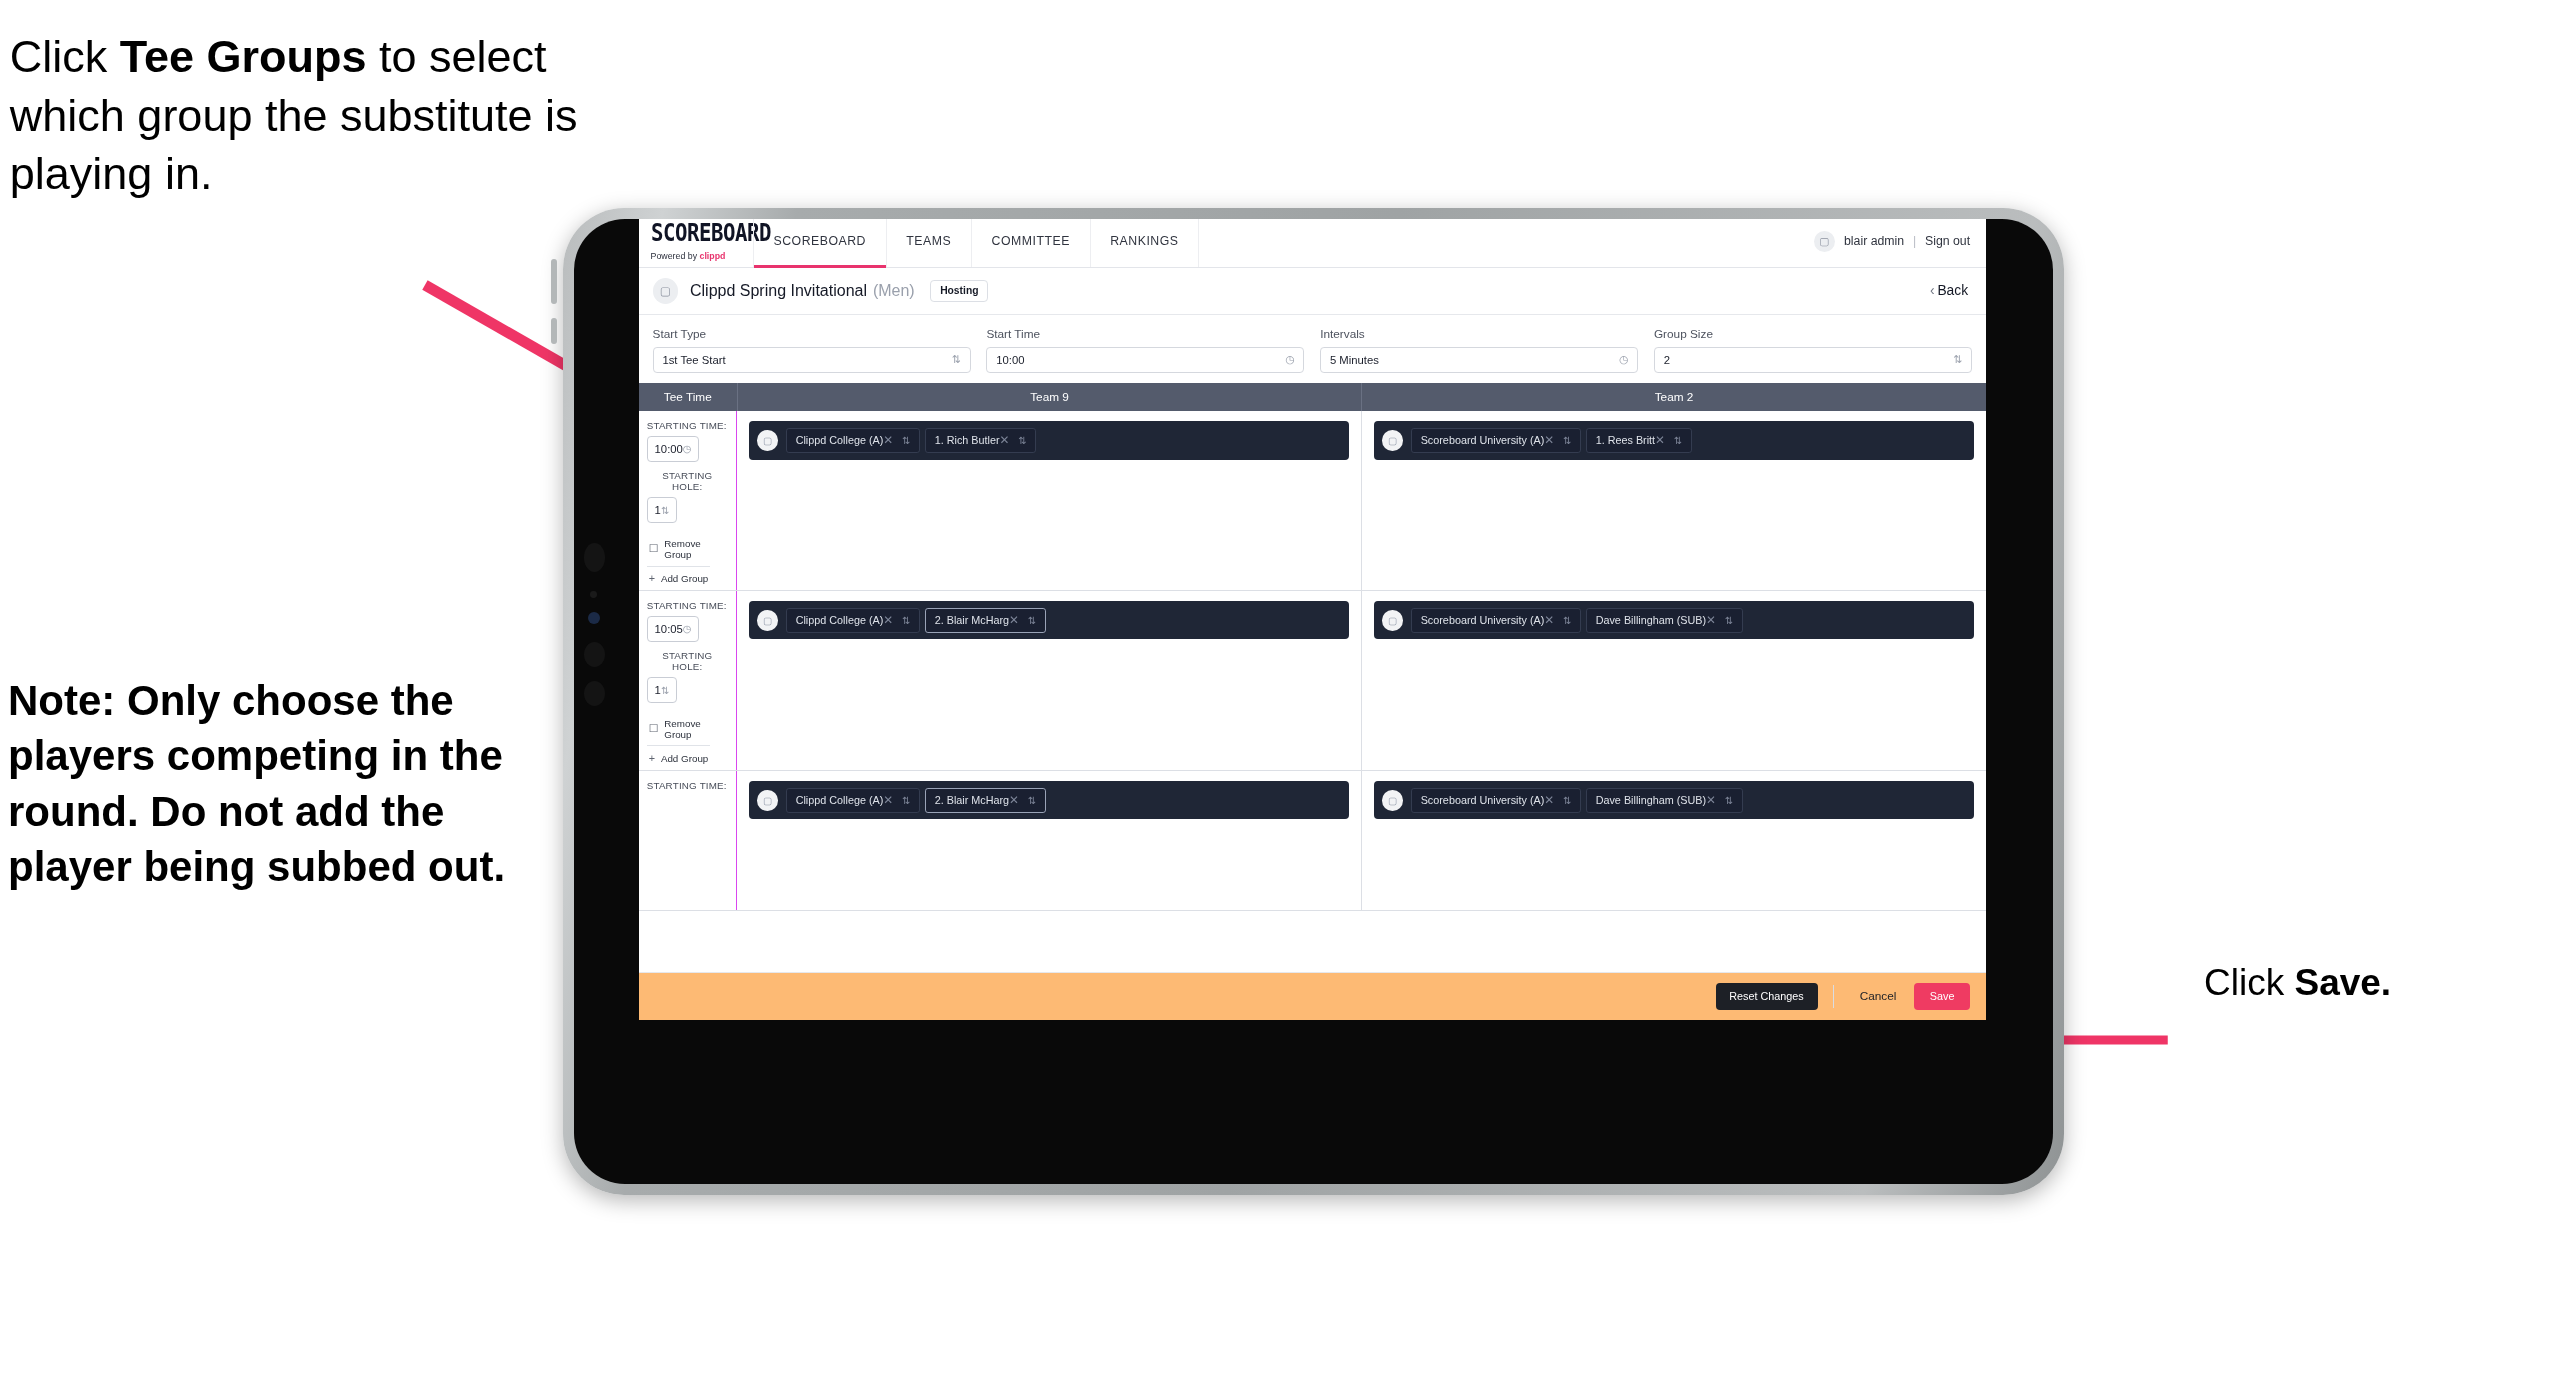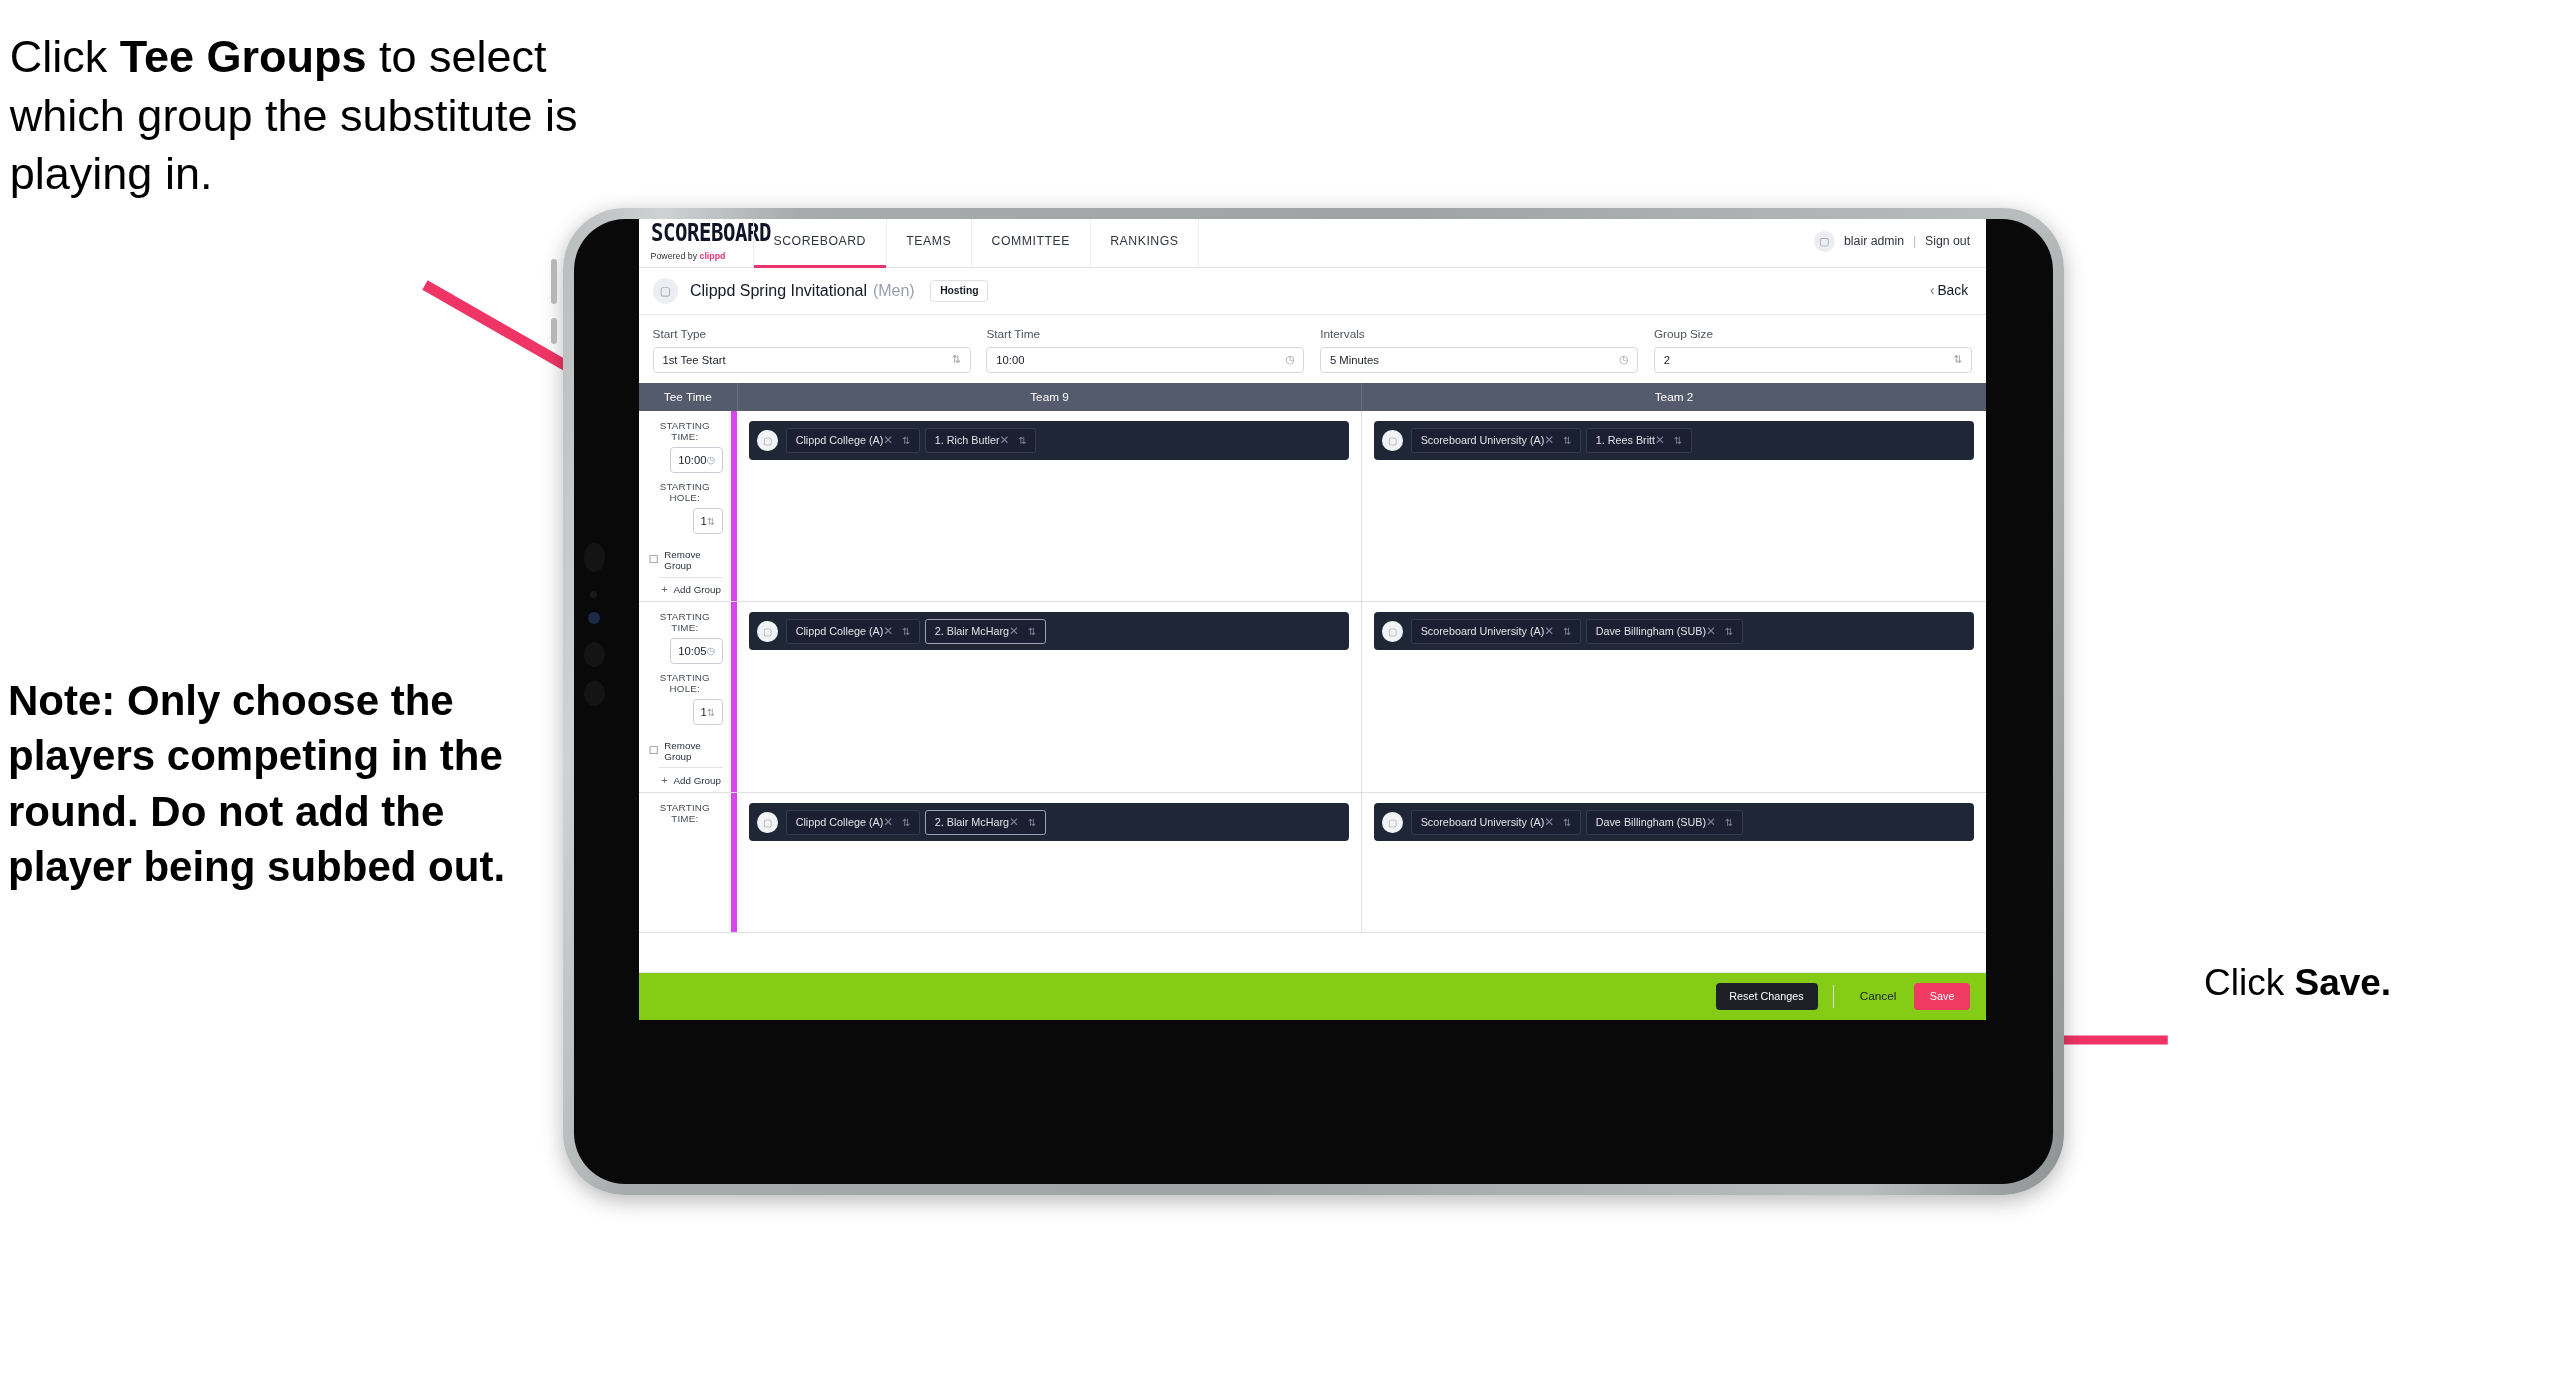--- a/index.html
+++ b/index.html
@@ -86,22 +86,22 @@
   
   #thead{display:flex;background:#545b6c;color:#fff;height:28.5px;align-items:stretch;}
   #thead .th{display:flex;align-items:center;justify-content:center;font-size:11.8px;}
   #thead .th.tee{width:98px;border-right:1px solid #6a7183;}
   #thead .th.t1{flex:1;border-right:1px solid #6a7183;}
   #thead .th.t2{flex:1;}
 
   
   #rows{background:#fff;}
   .grp{display:flex;border-bottom:1px solid #dcdfe5;min-height:139px;}
-  .grp-tee{width:98px;border-right:6px solid #d946ef;padding:8.8px 7.9px 0 7.9px;box-sizing:border-box;
-    display:flex;flex-direction:column;align-items:flex-end;}
+  .grp-tee{width:98px;border-right:1px solid #d946ef;padding:8.8px 7.9px 0 7.9px;box-sizing:border-box;
+    display:flex;flex-direction:column;align-items:flex-start;}
   .tee-lab{font-size:9.8px;color:#474c58;text-align:center;letter-spacing:0.2px;margin-bottom:4.9px;font-weight:400;}
   .tee-box{height:25.6px;border:1px solid #c9cdd5;border-radius:3.9px;display:flex;align-items:center;
     padding:0 6.9px;font-size:11.3px;color:#1b1f2b;box-sizing:border-box;margin-bottom:8.8px;background:#fff;}
   .tee-box .val{flex:1;}
   .tee-box .ic{color:#9aa0ac;font-size:9.8px;}
   .tee-act{display:flex;align-items:center;gap:5.9px;font-size:9.8px;color:#2c313c;padding:5.9px 2px;cursor:pointer;}
   .tee-act.sep{border-top:1px solid #e0e3e8;}
   .tee-act .gi{color:#5e6470;font-size:10.8px;}
 
   .teamcell{flex:1;padding:9.8px 11.8px;box-sizing:border-box;}
@@ -110,21 +110,21 @@
   .card .avatar{width:20.6px;height:20.6px;background:#f2f3f5;font-size:9.8px;color:#9098a8;flex:none;margin-top:2px;}
   .card-rows{flex:1;display:flex;gap:4.9px;}
   .prow{background:#1a2031;border:1px solid #343c50;border-radius:2.9px;height:24.6px;display:flex;
     align-items:center;padding:0 8.8px;box-sizing:border-box;}
   .prow.sel{border-color:#9aa3b7;background:#1a2031;}
   .prow .nm{flex:1;font-size:10.8px;color:#dfe3ea;white-space:nowrap;overflow:hidden;}
   .prow .x{font-size:11.8px;color:#7e8699;margin-right:8.8px;cursor:pointer;}
   .prow .cv{font-size:9.8px;color:#7e8699;cursor:pointer;}
 
   
-  #footer{position:absolute;left:0;right:0;bottom:0;height:47px;background:#84cc16;border-top:1px solid #e6e8ec;
+  #footer{position:absolute;left:0;right:0;bottom:0;height:47px;background:#fdba74;border-top:1px solid #e6e8ec;
     display:flex;align-items:center;justify-content:flex-end;gap:0;padding-right:15.7px;}
   #btn-reset{background:#1d2026;color:#fff;border:none;border-radius:3.9px;padding:7.9px 13.8px;font-size:10.8px;
     font-family:inherit;cursor:pointer;}
   #foot-div{width:1px;height:23.6px;background:#d9dce2;margin:0 15.7px;}
   #btn-cancel{background:none;border:none;font-size:11.8px;color:#1d2026;cursor:pointer;font-family:inherit;padding:7.9px 9.8px;}
   #btn-save{background:#ef3b62;color:#fff;border:none;border-radius:3.9px;padding:7.9px 15.7px;font-size:10.8px;
     font-family:inherit;cursor:pointer;margin-left:7.9px;}
 </style>
 </head>
 <body>

